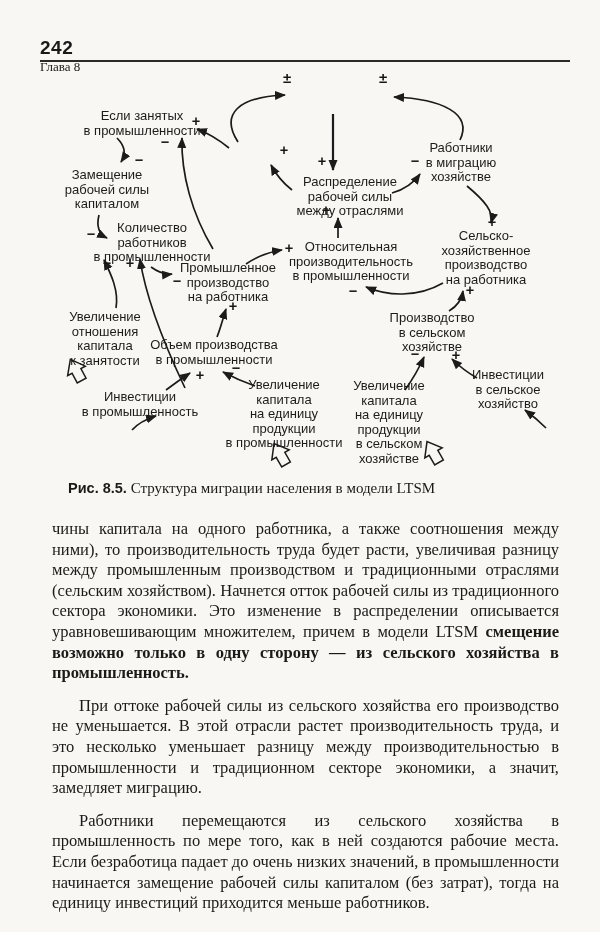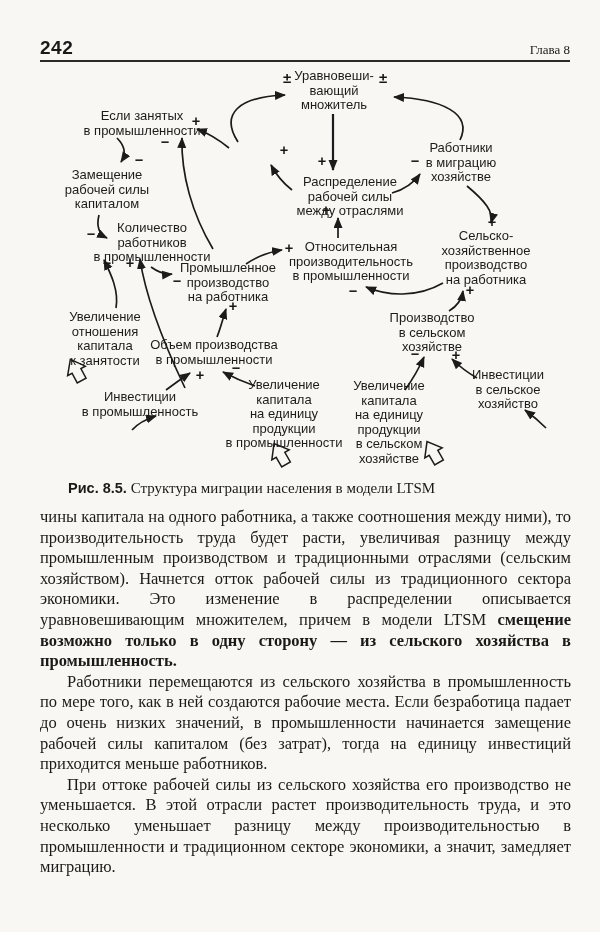--- a/index.html
+++ b/index.html
@@ -1,21 +1,21 @@
 <!DOCTYPE html>
 <html><head>
 <meta charset="utf-8">
 <style>
   html,body{margin:0;padding:0;}
   body{
     width:600px;height:932px;position:relative;overflow:hidden;
     background:#f8f7f4;color:#1b1a18;
     font-family:"Liberation Serif", serif;
   }
-  .header{position:absolute;left:40px;right:30px;top:37px;display:flex;justify-content:space-between;align-items:baseline;}
+  .header{position:absolute;left:40px;right:30px;top:37px;display:flex;justify-content:space-between;align-items:baseline;flex-direction:column;}
   .pagenum{font-family:"Liberation Sans",sans-serif;font-weight:bold;font-size:19px;letter-spacing:.5px;}
   .chapter{font-size:13px;}
   .rule{position:absolute;left:40px;right:30px;top:60px;border-top:2px solid #2b2a27;}
 
   .fig{position:absolute;left:0;top:62px;width:600px;height:420px;}
   .fig svg{position:absolute;left:0;top:0;}
   .node{
     position:absolute;transform:translate(-50%,-50%);
     font-family:"Liberation Sans",sans-serif;font-size:13px;line-height:14.5px;
     text-align:center;white-space:pre-line;color:#1d1c1a;
@@ -23,21 +23,21 @@
   .sign{
     position:absolute;transform:translate(-50%,-50%);
     font-family:"Liberation Sans",sans-serif;font-size:14.5px;font-weight:700;color:#171614;
   }
   .caption{position:absolute;left:40px;top:480px;margin:0;font-size:15px;}
   .caption .lbl{font-family:"Liberation Sans",sans-serif;font-weight:bold;font-size:14.5px;margin-left:28px;}
   .bodytext{
     position:absolute;left:40px;top:507px;width:531px;
     font-size:16.5px;line-height:20.6px;text-align:justify;
   }
-  .bodytext p{margin:0;}
+  .bodytext p{margin:12px;}
   .bodytext p.ind{text-indent:27px;}
   .b{font-weight:bold;}
 </style>
 </head>
 <body>
 
 <div class="header">
   <span class="pagenum">242</span>
   <span class="chapter">Глава 8</span>
 </div>
@@ -76,23 +76,20 @@
       <path marker-end="url(#ah)" d="M 132,368 Q 140,359 156,354"></path>
       <path marker-end="url(#ah)" d="M 546,366 Q 537,357 525,348"></path>
       <g stroke-width="1.5">
         <path transform="translate(76,308) rotate(-28)" d="M -5,12 L -5,1 L -10,1 L 0,-12 L 10,1 L 5,1 L 5,12 Z"></path>
         <path transform="translate(280,392) rotate(-30)" d="M -5,12 L -5,1 L -10,1 L 0,-12 L 10,1 L 5,1 L 5,12 Z"></path>
         <path transform="translate(433,390) rotate(-30)" d="M -5,12 L -5,1 L -10,1 L 0,-12 L 10,1 L 5,1 L 5,12 Z"></path>
       </g>
     </g>
   </svg>
 
-  <div class="node" style="left:334px;top:29px">Уравновеши-
-вающий
-множитель</div>
   <div class="node" style="left:142px;top:61px">Если занятых
 в промышленности</div>
   <div class="node" style="left:350px;top:135px">Распределение
 рабочей силы
 между отраслями</div>
   <div class="node" style="left:461px;top:101px">Работники
 в миграцию
 хозяйстве</div>
   <div class="node" style="left:107px;top:128px">Замещение
 рабочей силы
@@ -160,15 +157,15 @@
   <span class="sign" style="left:236px;top:306px">−</span>
 </div>
 
 <p class="caption">
   <span class="lbl">Рис. 8.5.</span>
   <span>Структура миграции населения в модели LTSM</span>
 </p>
 
 <div class="bodytext">
   <p><span>чины капитала на одного работника, а также соотношения между ними), то производительность труда будет расти, увеличивая разницу между промышленным производством и традиционными отраслями (сельским хозяйством). Начнется отток рабочей силы из традиционного сектора экономики. Это изменение в распределении описывается уравновешивающим множителем, причем в модели LTSM </span><span class="b">смещение возможно только в одну сторону — из сельского хозяйства в промышленность.</span></p>
+  <p class="ind">При оттоке рабочей силы из сельского хозяйства его производство не уменьшается. В этой отрасли растет производительность труда, и это несколько уменьшает разницу между производительностью в промышленности и традиционном секторе экономики, а значит, замедляет миграцию.</p>
   <p class="ind">Работники перемещаются из сельского хозяйства в промышленность по мере того, как в ней создаются рабочие места. Если безработица падает до очень низких значений, в промышленности начинается замещение рабочей силы капиталом (без затрат), тогда на единицу инвестиций приходится меньше работников.</p>
-  <p class="ind">При оттоке рабочей силы из сельского хозяйства его производство не уменьшается. В этой отрасли растет производительность труда, и это несколько уменьшает разницу между производительностью в промышленности и традиционном секторе экономики, а значит, замедляет миграцию.</p>
 </div>
 
 </body></html>

